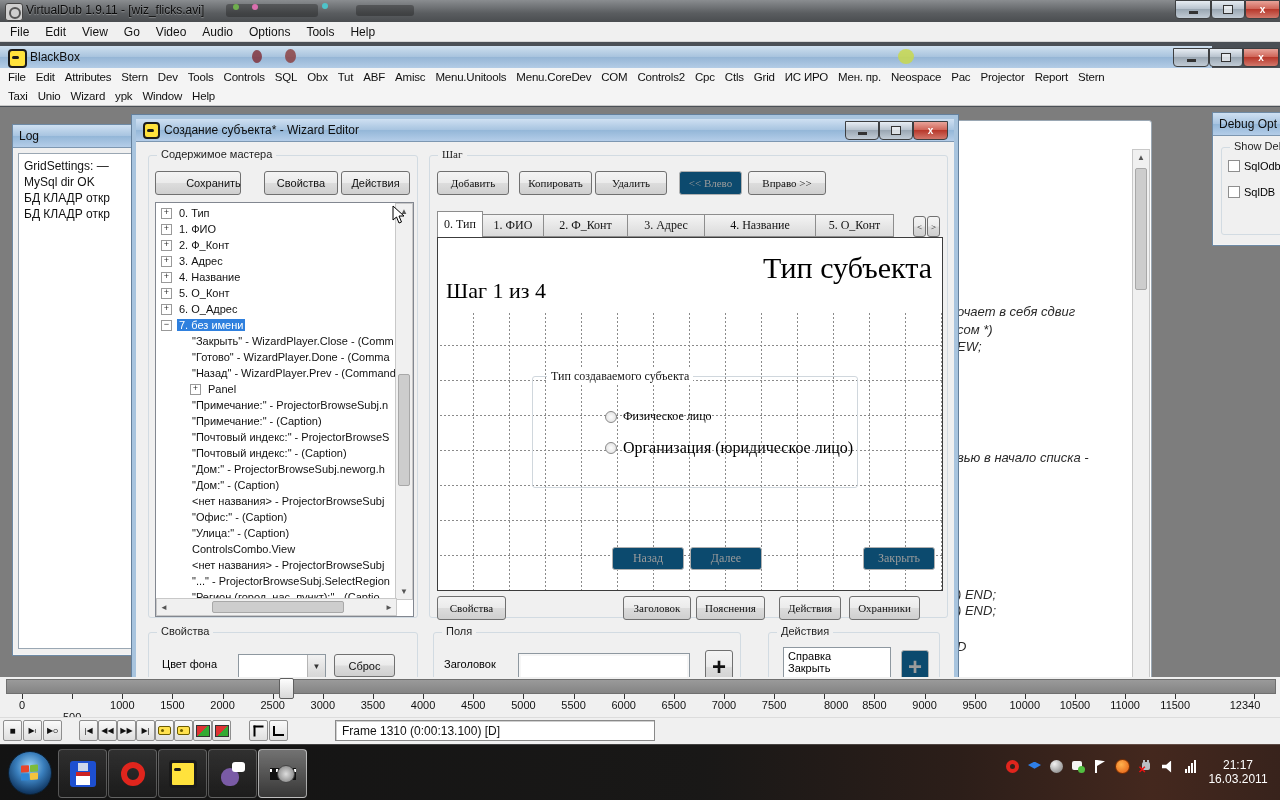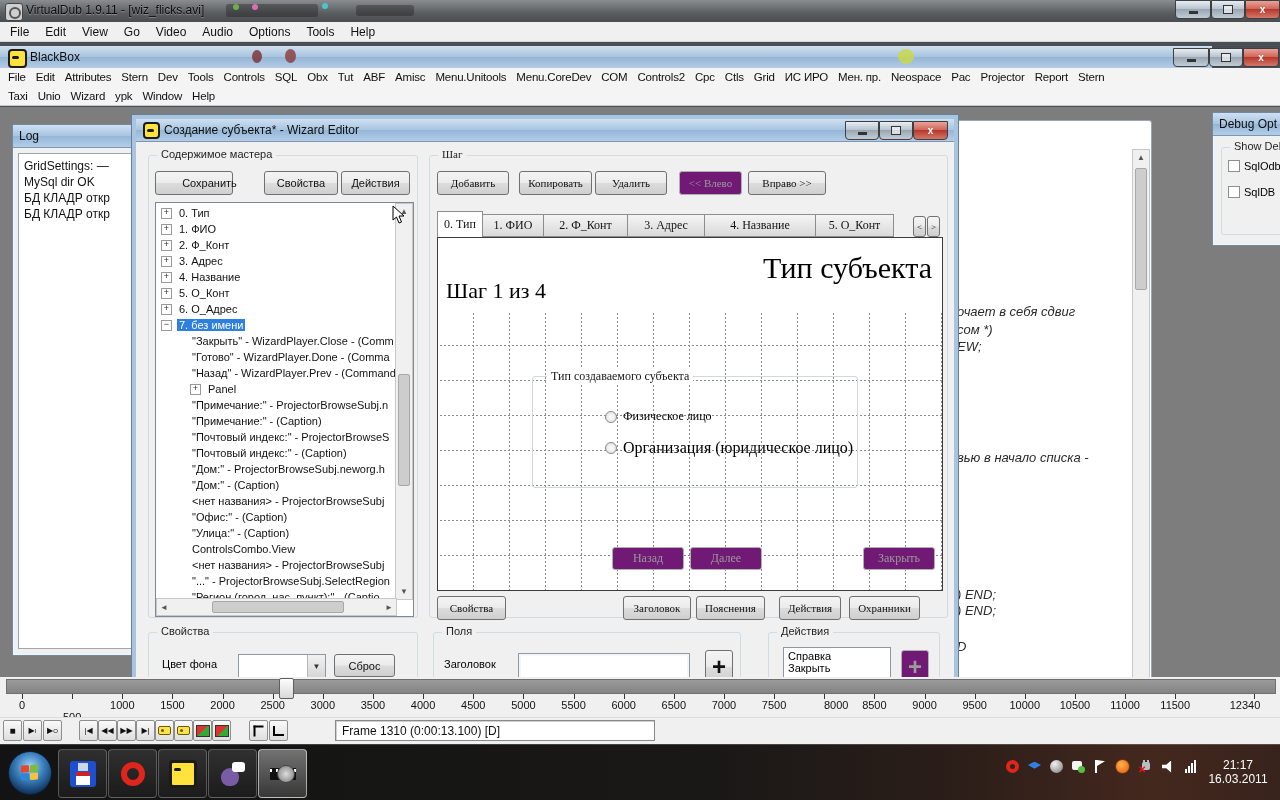--- a/index.html
+++ b/index.html
@@ -35,21 +35,21 @@
   .bbitem{padding:0 5px;font-size:11.5px;letter-spacing:-0.2px;color:#101010;line-height:19px;white-space:nowrap;}
   #mdi{left:0;top:61px;width:1280px;height:570px;background:#7d7d7d;}
   
   .win{background:#f0f0f0;border:1px solid #6e8aa5;box-shadow:0 0 0 1px rgba(255,255,255,.25) inset;}
   .tbar{background:linear-gradient(#cfe0f2,#a7c4e0 50%,#94b7d8 52%,#b4cde8);height:22px;
     border-bottom:1px solid #7d97b1;display:flex;align-items:center;}
   .tbar .ttext{font-size:12px;color:#0d0d0d;margin-left:6px;white-space:nowrap;}
   .btn7{background:linear-gradient(#f4f4f4,#ebebeb 48%,#dcdcdc 52%,#cfcfcf);
     border:1px solid #707070;border-radius:3px;font-size:11px;color:#111;
     display:flex;align-items:center;justify-content:center;box-sizing:border-box;}
-  .btn7.dis{color:#9b9b9b;border-color:#b0b0b0;background:#701a75;text-align:center;}
+  .btn7.dis{color:#9b9b9b;border-color:#b0b0b0;background:#0c4a6e;text-align:center;}
   .fs{border:1px solid #d2dbe2;border-radius:3px;box-sizing:border-box;}
   .fs>.leg{position:absolute;top:-8px;left:8px;background:#f0f0f0;padding:0 4px;font-size:11px;color:#1e1e1e;}
   .chk{width:12px;height:12px;background:#fff;border:1px solid #8e8e8e;box-sizing:border-box;}
   .radio{width:12px;height:12px;border:1px solid #8a8a8a;border-radius:50%;
     background:radial-gradient(#fefefe,#dcdcdc);box-sizing:border-box;}
   
   #treebox{background:#fff;border:1px solid #828790;overflow:hidden;}
   #tree-rows{position:absolute;left:0;top:2px;right:16px;bottom:16px;overflow:hidden;}
   .trow{display:flex;align-items:center;height:16px;font-size:11px;color:#111;white-space:nowrap;padding-left:5px;}
   .trow.child{padding-left:34px;}
@@ -260,21 +260,21 @@
                 <div class="capglyph-min"></div>
               </div>
             <div class="abs capbtn" style="left:743px;top:2px;width:32px;">
                 <div class="capglyph-rest"></div>
               </div>
             <div class="abs capbtn close" style="left:777px;top:2px;width:33px;">x</div>
           </div>
 
           <div class="abs fs" style="left:12px;top:36px;width:270px;height:463px;">
             <span class="leg">Содержимое мастера</span>
-            <div class="abs btn7" style="left:6px;top:15px;width:78px;height:24px;padding-left:31px;">Сохранить</div>
+            <div class="abs btn7" style="left:6px;top:15px;width:86px;height:24px;padding-left:31px;">Сохранить</div>
             <div class="abs btn7" style="left:115px;top:15px;width:74px;height:24px;">Свойства</div>
             <div class="abs btn7" style="left:192px;top:15px;width:69px;height:24px;">Действия</div>
             <div id="treebox" class="abs" style="left:6px;top:46px;width:257px;height:413px;">
               <div id="tree-rows">
                   <div class="trow">
                     <div class="texp">+</div>
                     <div class="tlabel">0. Тип</div>
                   </div>
                   <div class="trow">
                     <div class="texp">+</div>

